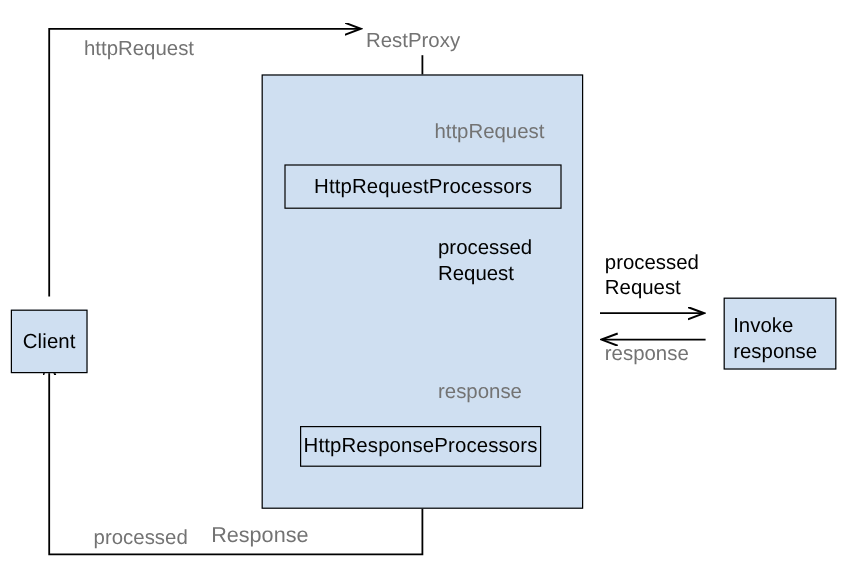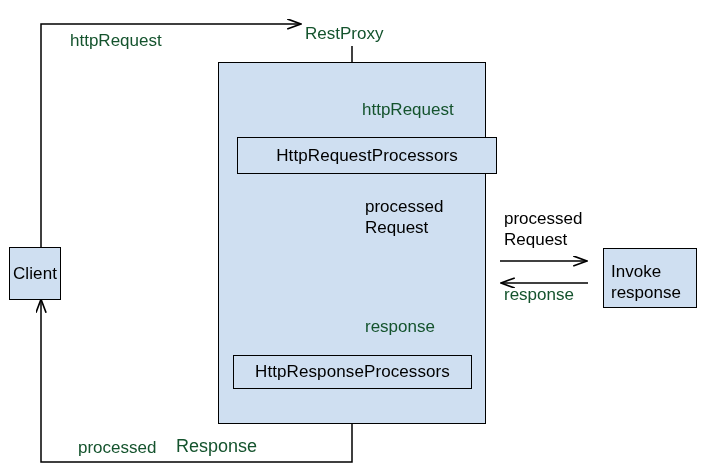--- a/index.html
+++ b/index.html
@@ -40,21 +40,21 @@
   .node-box.left-text   { justify-content: flex-start; padding-left: 9px; }
   .container-box {
     position: absolute;
     box-sizing: border-box;
     border: 1.6px solid #000000;
     background: #cfdff1;
   }
   .edge-label {
     position: absolute;
     font-size: 17px;
-    color: #14532d;
+    color: #737373;
     white-space: nowrap;
     line-height: 1.12;
   }
   .edge-label.big { font-size: 18px; }
   .node-text-stack {
     position: absolute;
     font-size: 17px;
     color: #000000;
     white-space: nowrap;
     line-height: 1.22;
@@ -123,30 +123,30 @@
     <div>Request</div>
   </div>
 
   <div class="edge-label" style="left:504px; top:285px;">response</div>
 
   <div class="edge-label" style="left:78px; top:438px;">processed</div>
   <div class="edge-label big" style="left:176px; top:436px;">Response</div>
 
   <div class="edge-label" style="left:305px; top:24px;">RestProxy</div>
 
-  <div class="node-box center-text" style="left:9px; top:247px; width:52px; height:53px;align-items:center;">
+  <div class="node-box center-text" style="left:9px; top:258px; width:64px; height:53px;align-items:center;">
     <span>Client</span>
   </div>
 
-  <div class="node-box center-text" style="left:237px; top:137px; width:260px; height:37px;">
+  <div class="node-box center-text" style="left:237px; top:137px; width:231px; height:37px;">
     <span>HttpRequestProcessors</span>
   </div>
 
 
-  <div class="node-box center-text" style="left:233px; top:355px; width:239px; height:34px;">
+  <div class="node-box center-text" style="left:250px; top:355px; width:201px; height:34px;">
     <span>HttpResponseProcessors</span>
   </div>
 
   <div class="node-box" style="left:603px; top:248px; width:94px; height:60px;"></div>
   <div class="node-text-stack" style="left:611px; top:262px;">
     <div>Invoke</div>
     <div>response</div>
   </div>
 
 </div>

